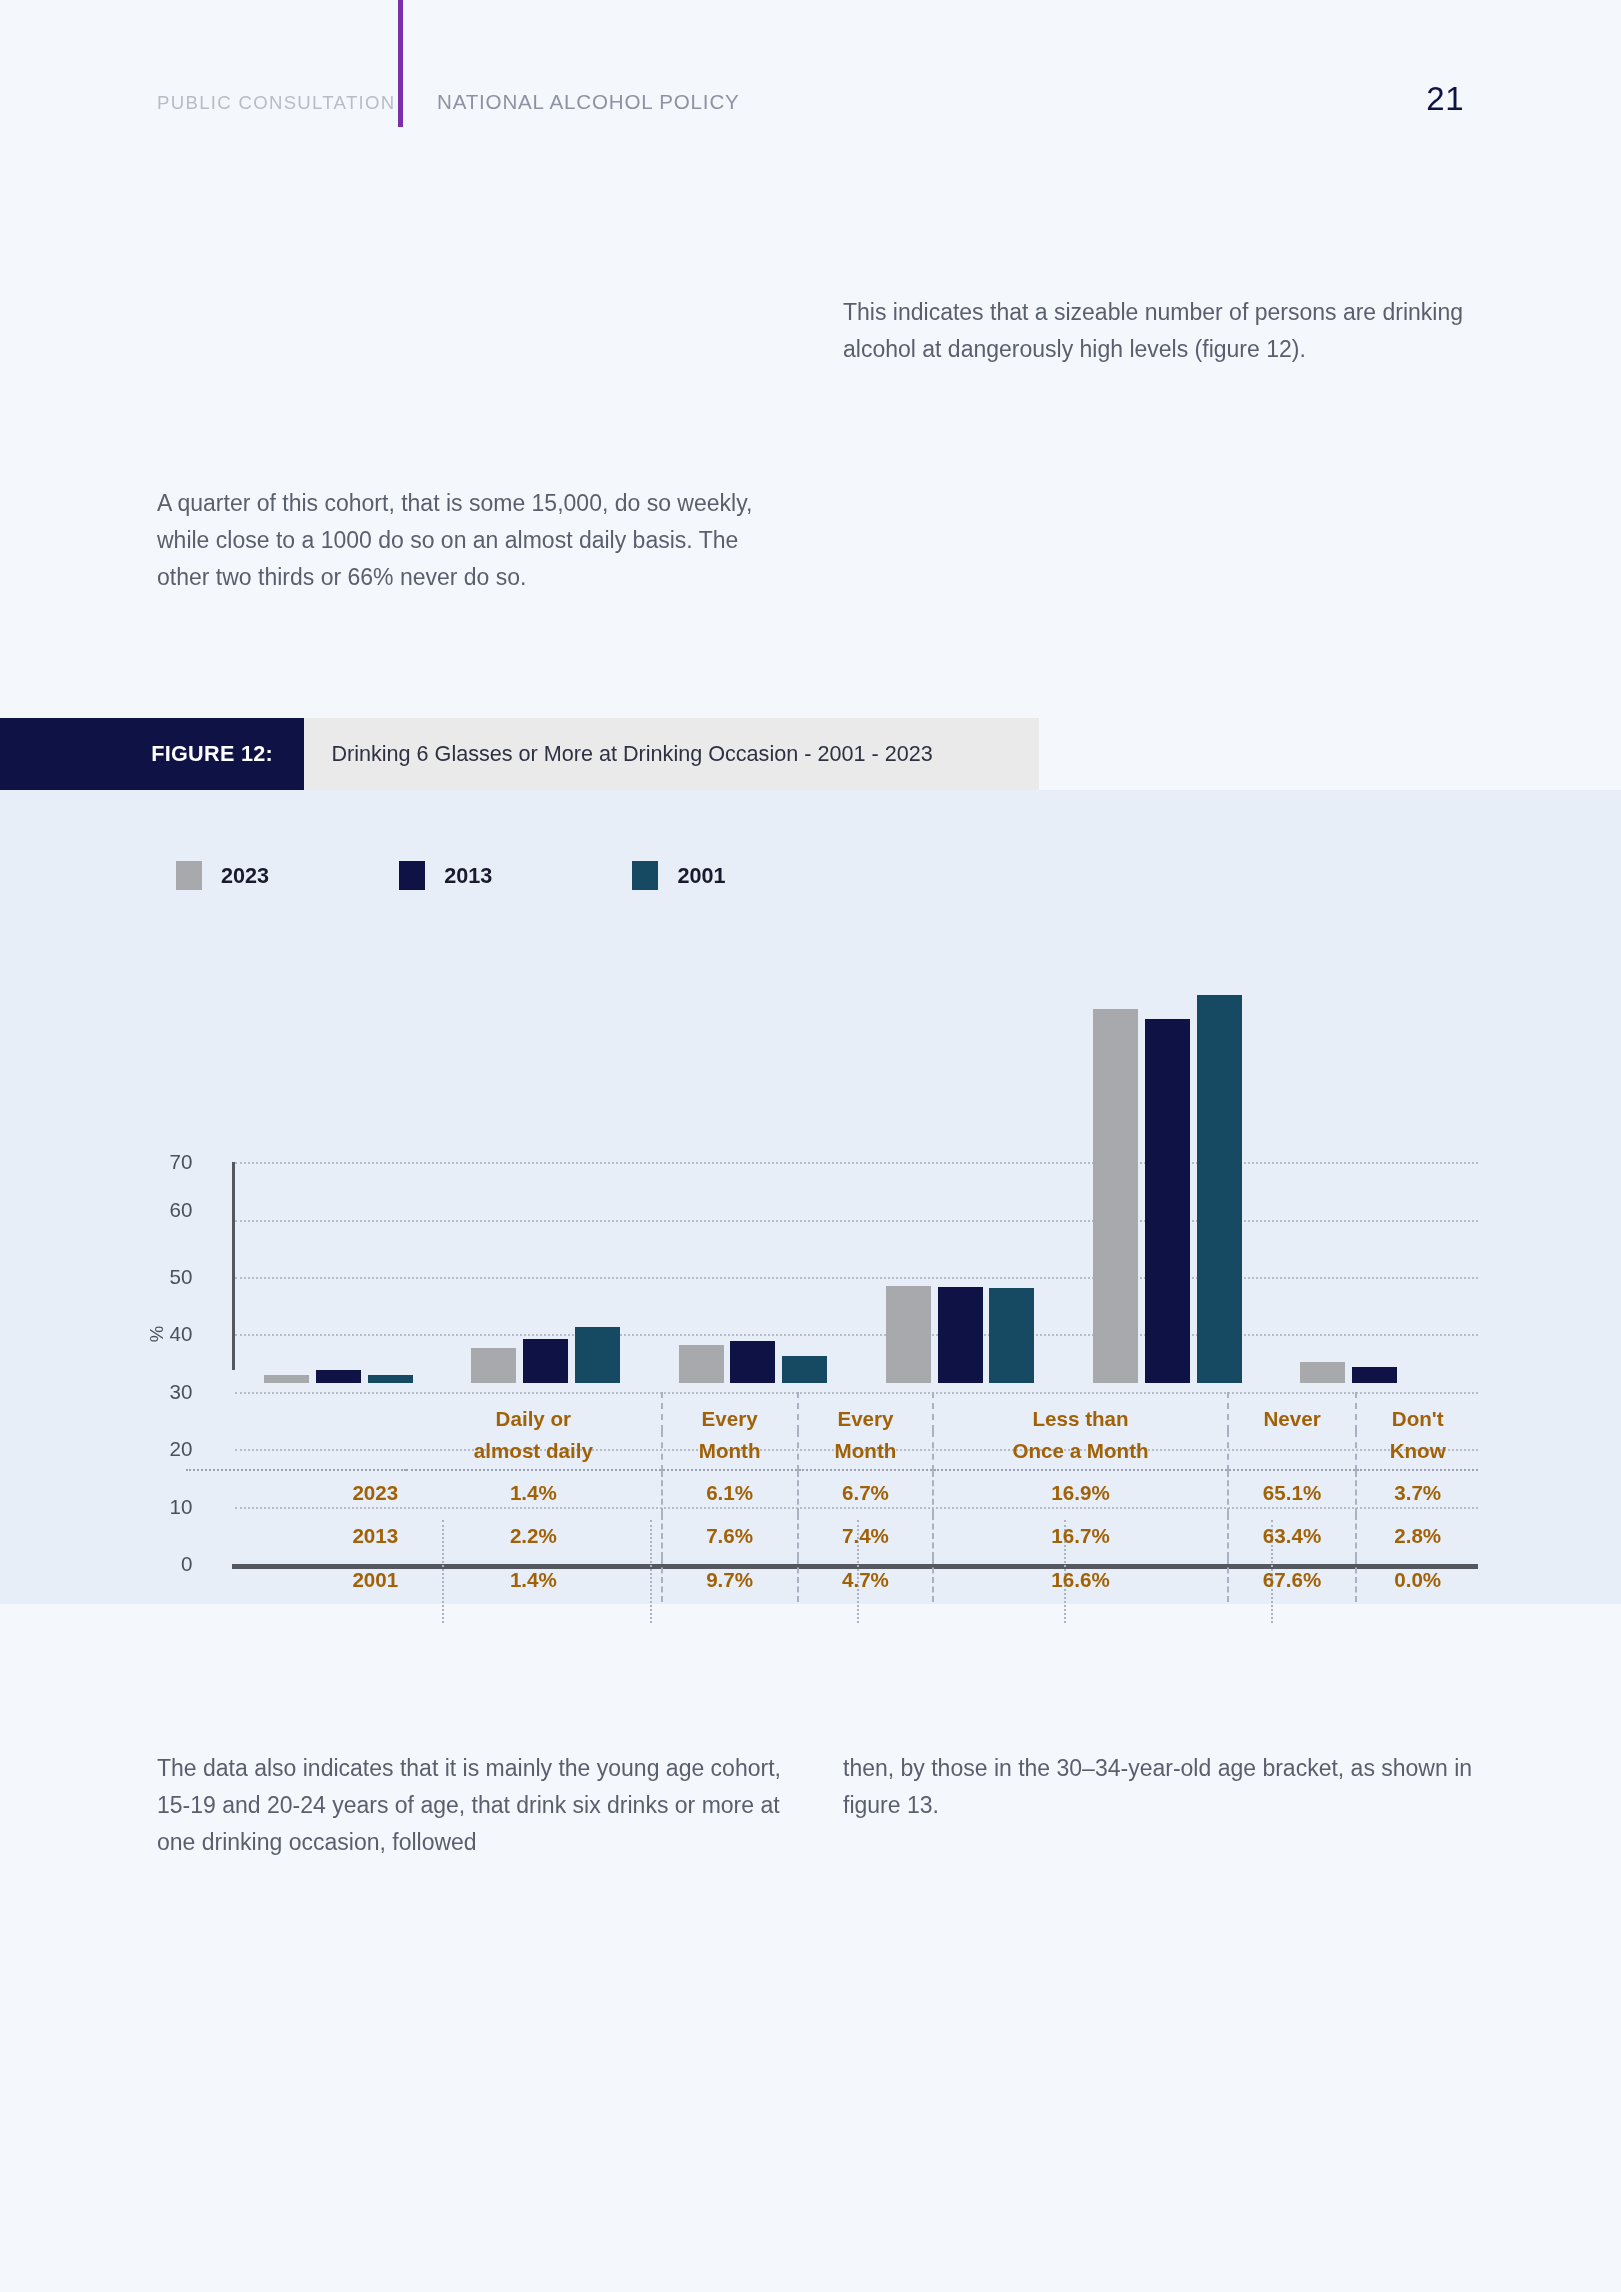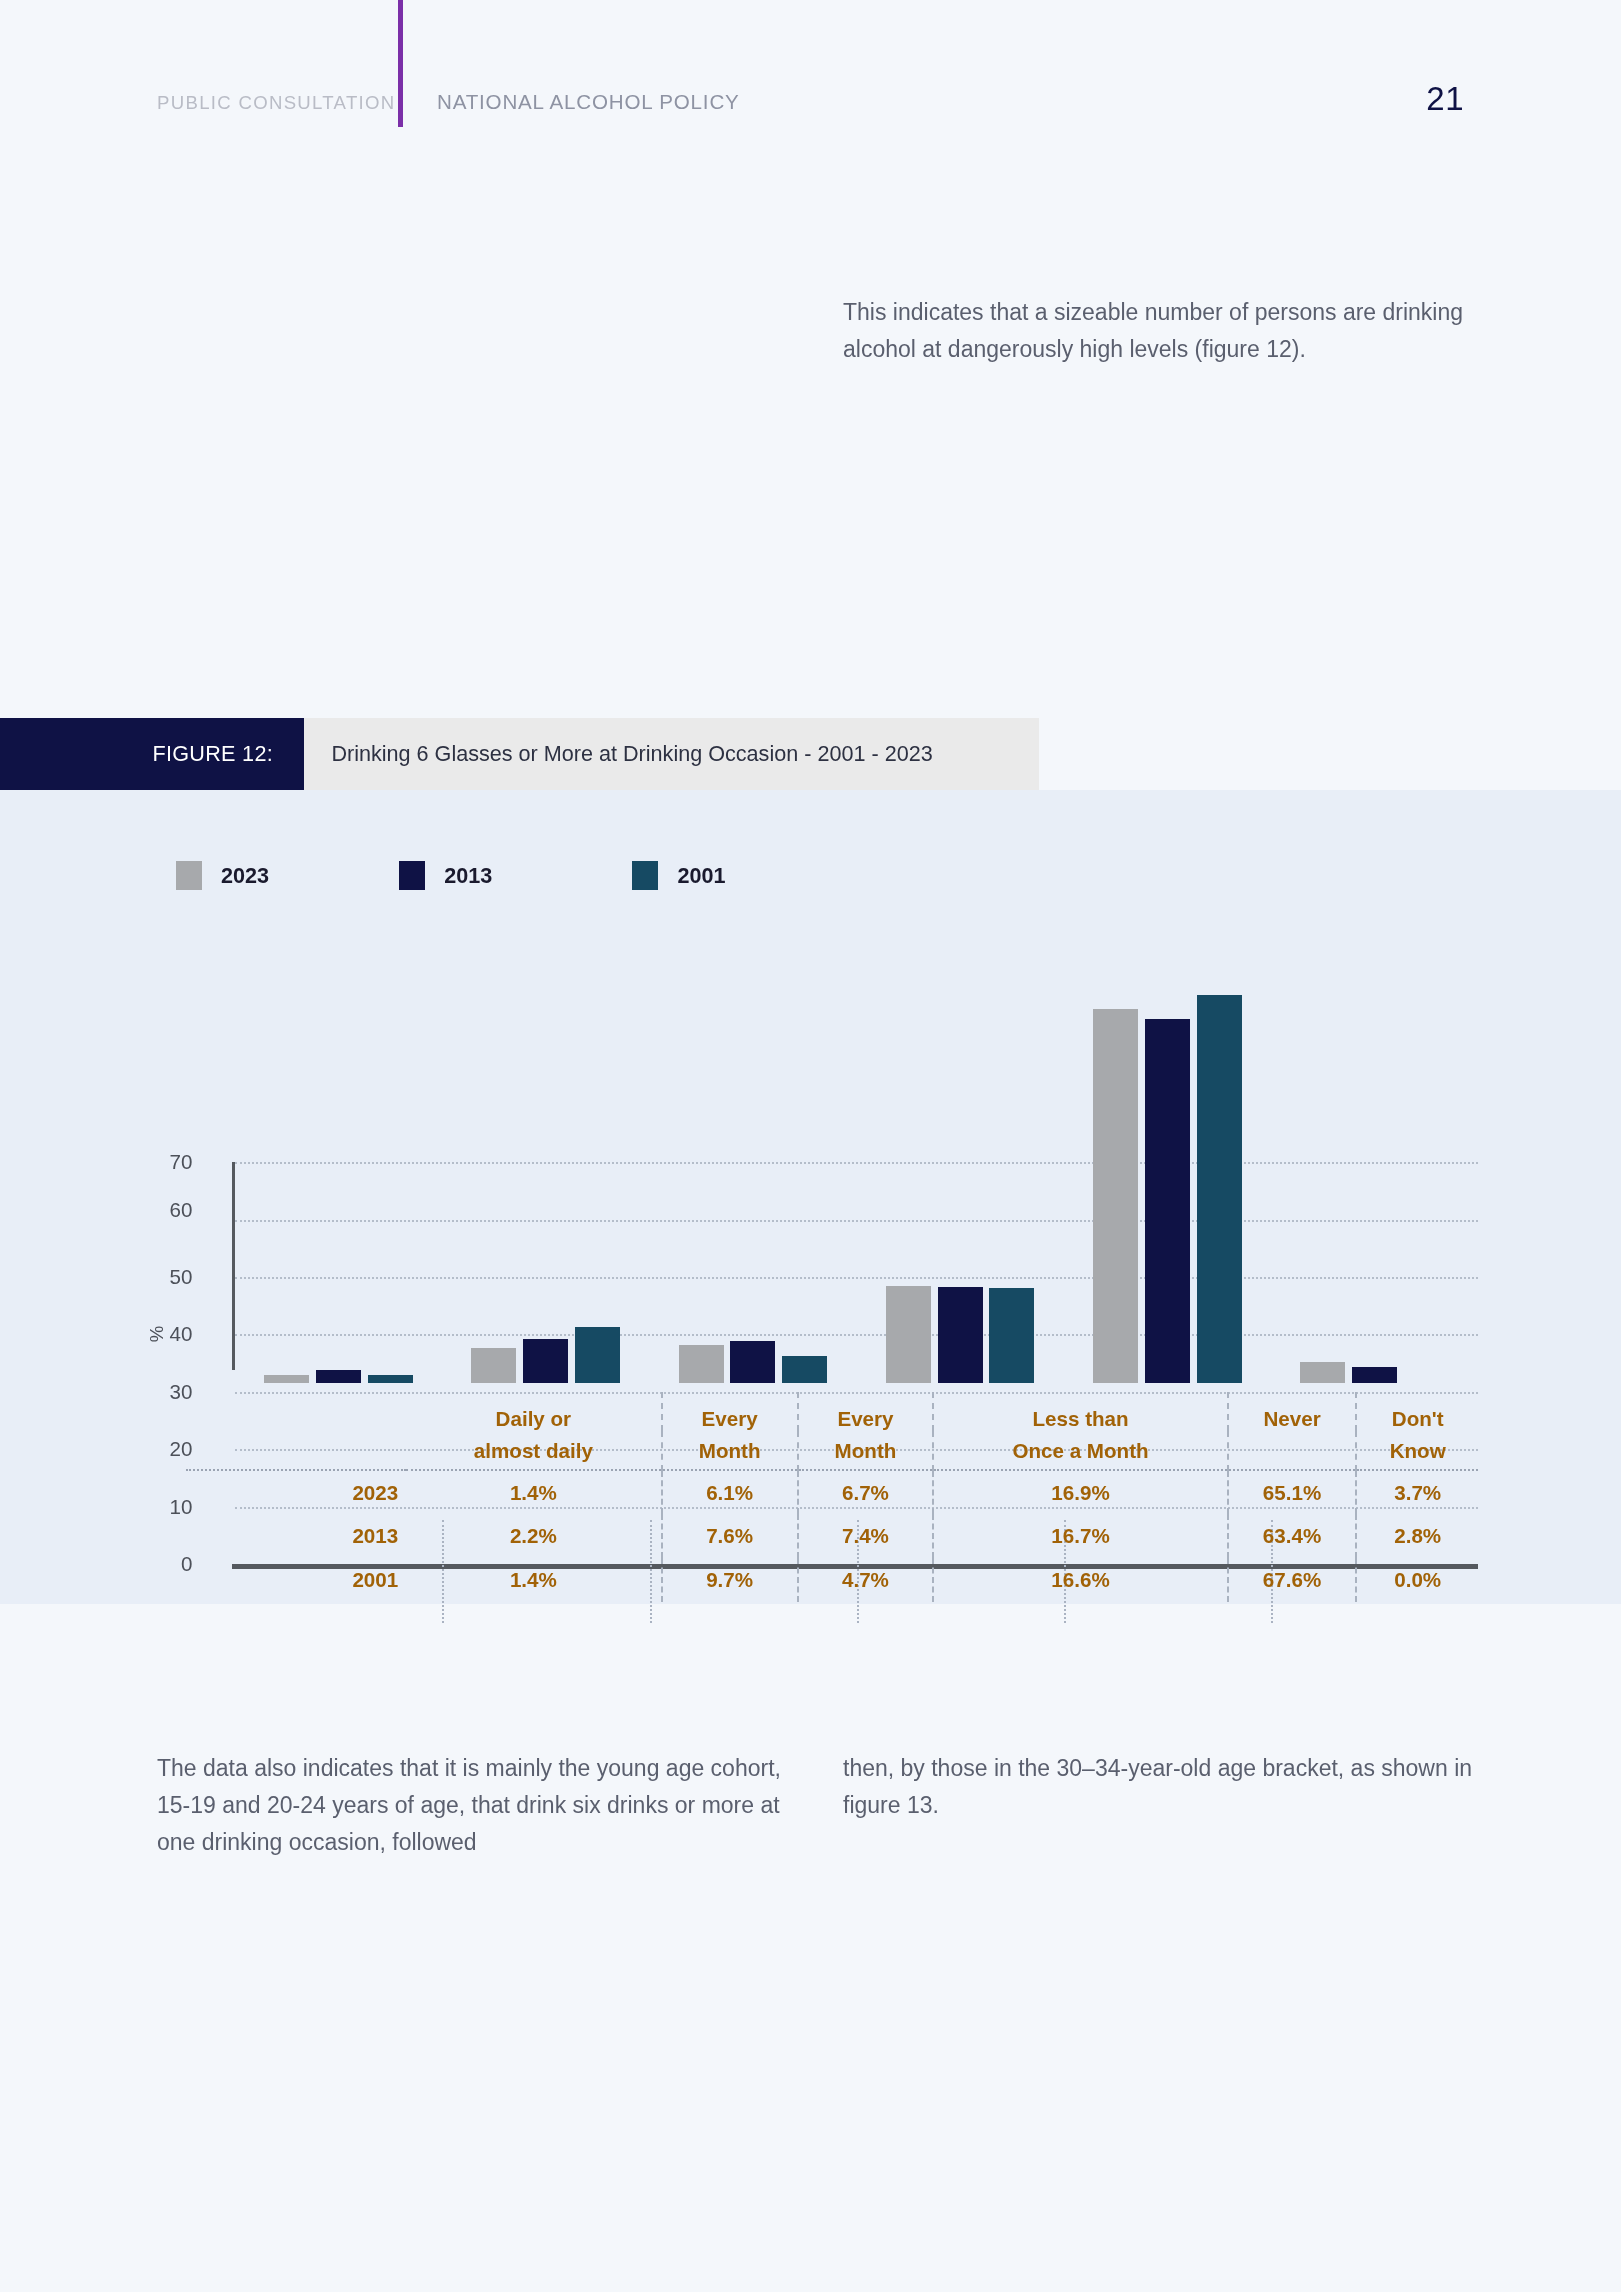--- a/index.html
+++ b/index.html
@@ -45,21 +45,21 @@
   #p2 { top: 485px; }
   #p3 { top: 294px; }
   #p4 { top: 1750px; }
   #p5 { top: 1750px; }
 
   
   .capbar { position: absolute; left: 0; top: 718px; height: 72px; display: flex; }
   .cap-navy {
     width: 304px; background: #0f1245; color: #ffffff;
     display: flex; align-items: center; justify-content: flex-end;
-    padding-right: 31px; font-size: 21.6px; font-weight: 400; letter-spacing: 0.3px;
+    padding-right: 31px; font-size: 21.6px; font-weight: 700; letter-spacing: 0.3px;
   }
   .cap-title {
     width: 735px; background: #eaeaea; color: #2d3142;
     display: flex; align-items: center; padding-left: 27.4px;
     font-size: 21.6px; font-weight: 400;
   }
 
   
   .panel {
     position: absolute; left: 0; top: 790px; width: 1621px; height: 814px;
@@ -132,20 +132,23 @@
 
 <div class="page">
 
   <div class="hdr-rule"></div>
   <div class="hdr">
     <span class="hdr-left">PUBLIC CONSULTATION</span>
     <span class="hdr-right">NATIONAL ALCOHOL POLICY</span>
   </div>
   <div class="pageno">21</div>
 
+  <div class="col-left" id="p2">
+    <p class="para nojust">A quarter of this cohort, that is some 15,000, do so weekly, while close to a 1000 do so on an almost daily basis. The other two thirds or 66% never do so.</p>
+  </div>
   <div class="col-right" id="p3">
     <p class="para nojust">This indicates that a sizeable number of persons are drinking alcohol at dangerously high levels (figure 12).</p>
   </div>
 
   <div class="capbar">
     <div class="cap-navy">FIGURE 12:</div>
     <div class="cap-title">Drinking 6 Glasses or More at Drinking Occasion - 2001 - 2023</div>
   </div>
 
   <div class="panel">

